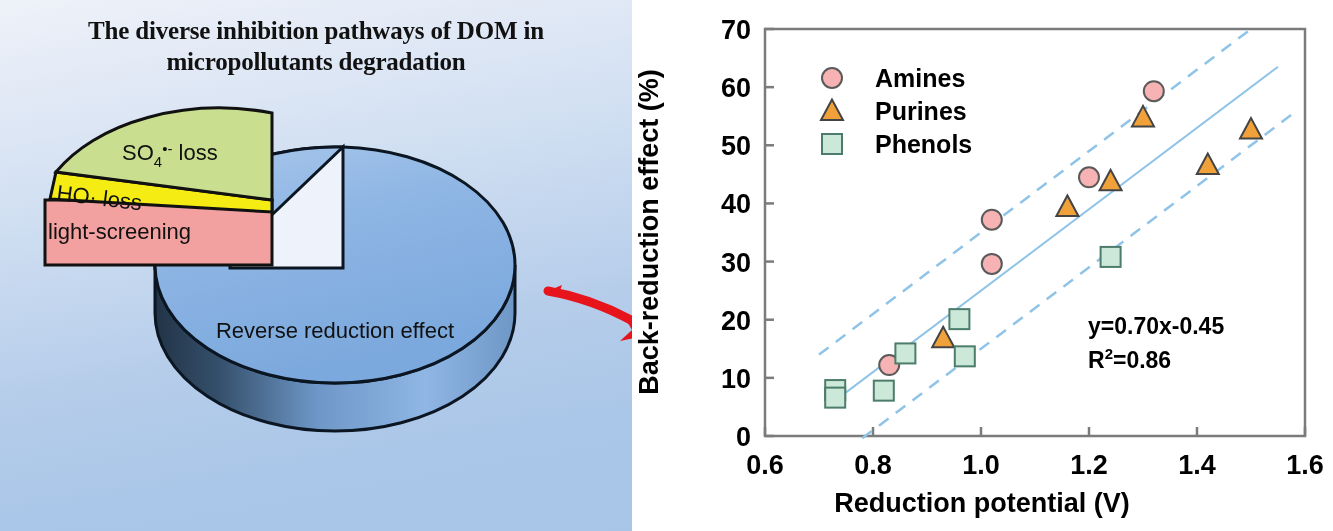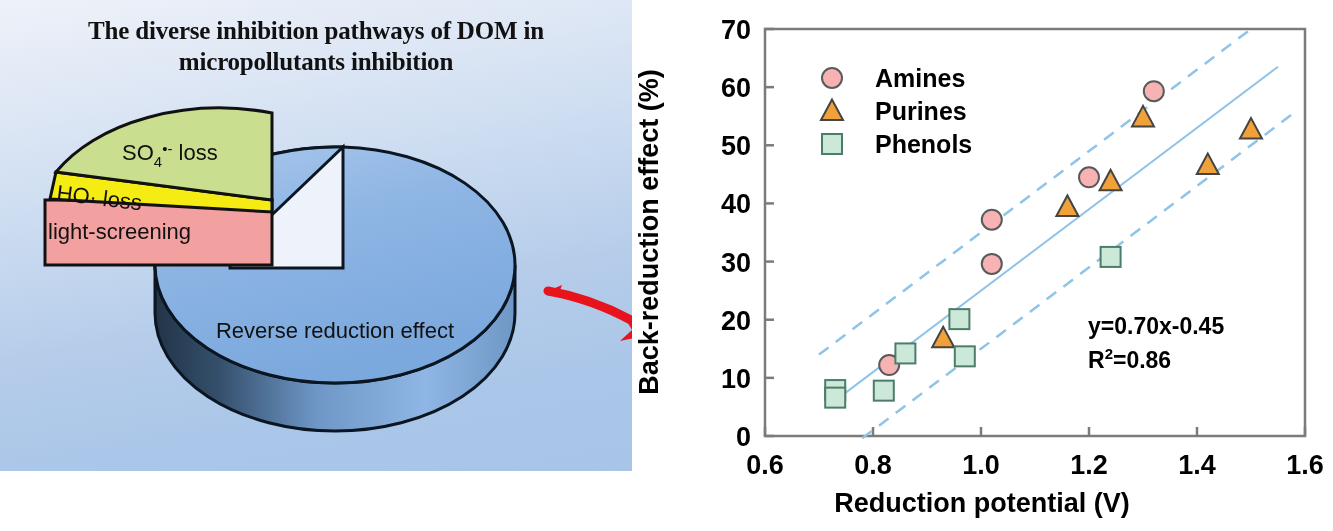--- a/index.html
+++ b/index.html
@@ -1,20 +1,20 @@
 <!DOCTYPE html>
 <html><head>
 <meta charset="utf-8">
 <style>
   html,body{margin:0;padding:0;background:#ffffff;}
   body{width:1333px;height:531px;position:relative;overflow:hidden;
        font-family:"Liberation Sans",sans-serif;}
 
   
-  #left-panel{position:absolute;left:0;top:0;width:632px;height:471px;
+  #left-panel{position:absolute;left:0;top:0;width:632px;height:531px;
     background:linear-gradient(170deg,#eef2f9 0%,#e3eaf6 14%,#cdddf1 38%,#b6cdea 62%,#aac6e8 82%,#a8c4e7 100%);}
 
   #diagram-title{position:absolute;left:0;top:16px;width:632px;text-align:center;
     font-family:"Liberation Serif",serif;font-weight:bold;font-size:25px;color:#111;
     line-height:1.22;letter-spacing:-0.2px;}
 
   #pie-svg{position:absolute;left:0;top:0;width:632px;height:531px;}
 
   .wedge-label{font-family:"Liberation Sans",sans-serif;font-size:22px;fill:#111;}
 
@@ -26,21 +26,21 @@
   .legend-text{font-family:"Liberation Sans",sans-serif;font-size:25px;font-weight:bold;fill:#000;}
   .eq-text{font-family:"Liberation Sans",sans-serif;font-size:23px;font-weight:bold;fill:#000;}
 </style>
 </head>
 <body>
 
 <div id="left-panel">
 
   <div id="diagram-title">
     <span>The diverse inhibition pathways of DOM in</span><br>
-    <span>micropollutants inhibition</span>
+    <span>micropollutants degradation</span>
   </div>
 
   <svg id="pie-svg" viewBox="0 0 632 531">
     <defs>
       <linearGradient id="bigSliceTop" x1="0" y1="0" x2="0.35" y2="1">
         <stop offset="0%" stop-color="#a9c7ec"></stop>
         <stop offset="40%" stop-color="#8fb6e4"></stop>
         <stop offset="100%" stop-color="#7ba8dd"></stop>
       </linearGradient>
       <linearGradient id="bigSliceSide" x1="0" y1="0" x2="1" y2="0">

